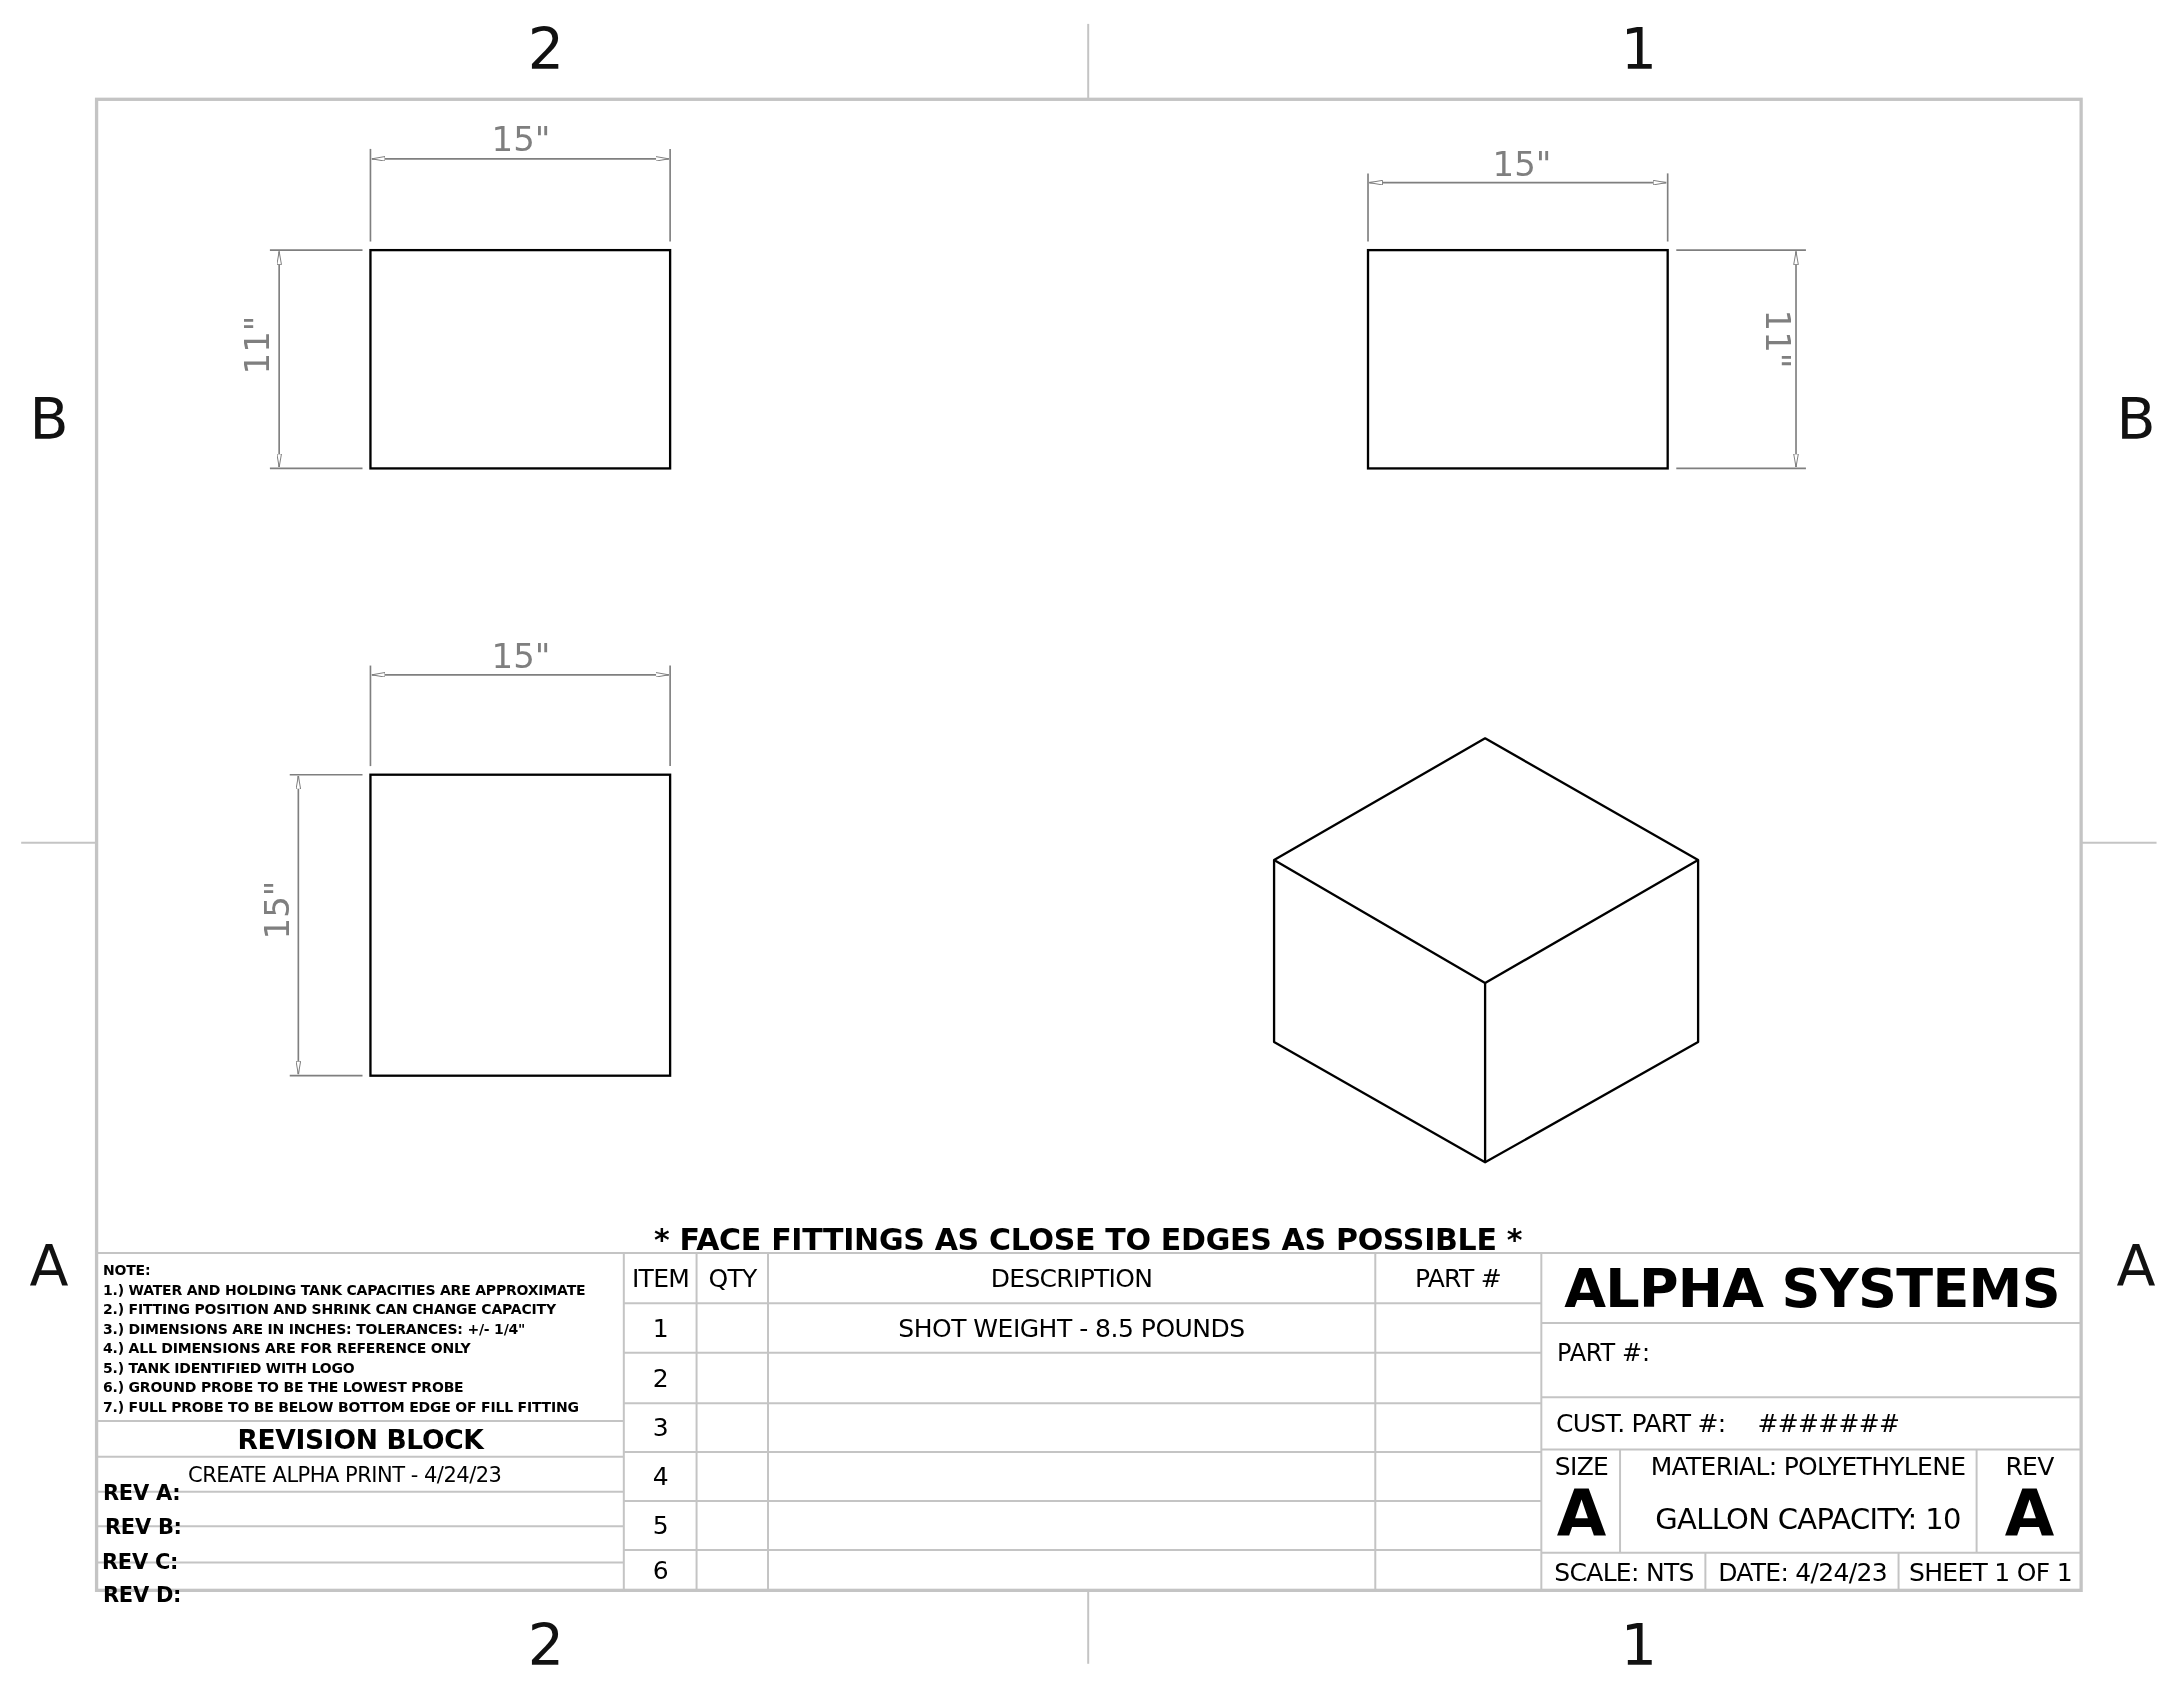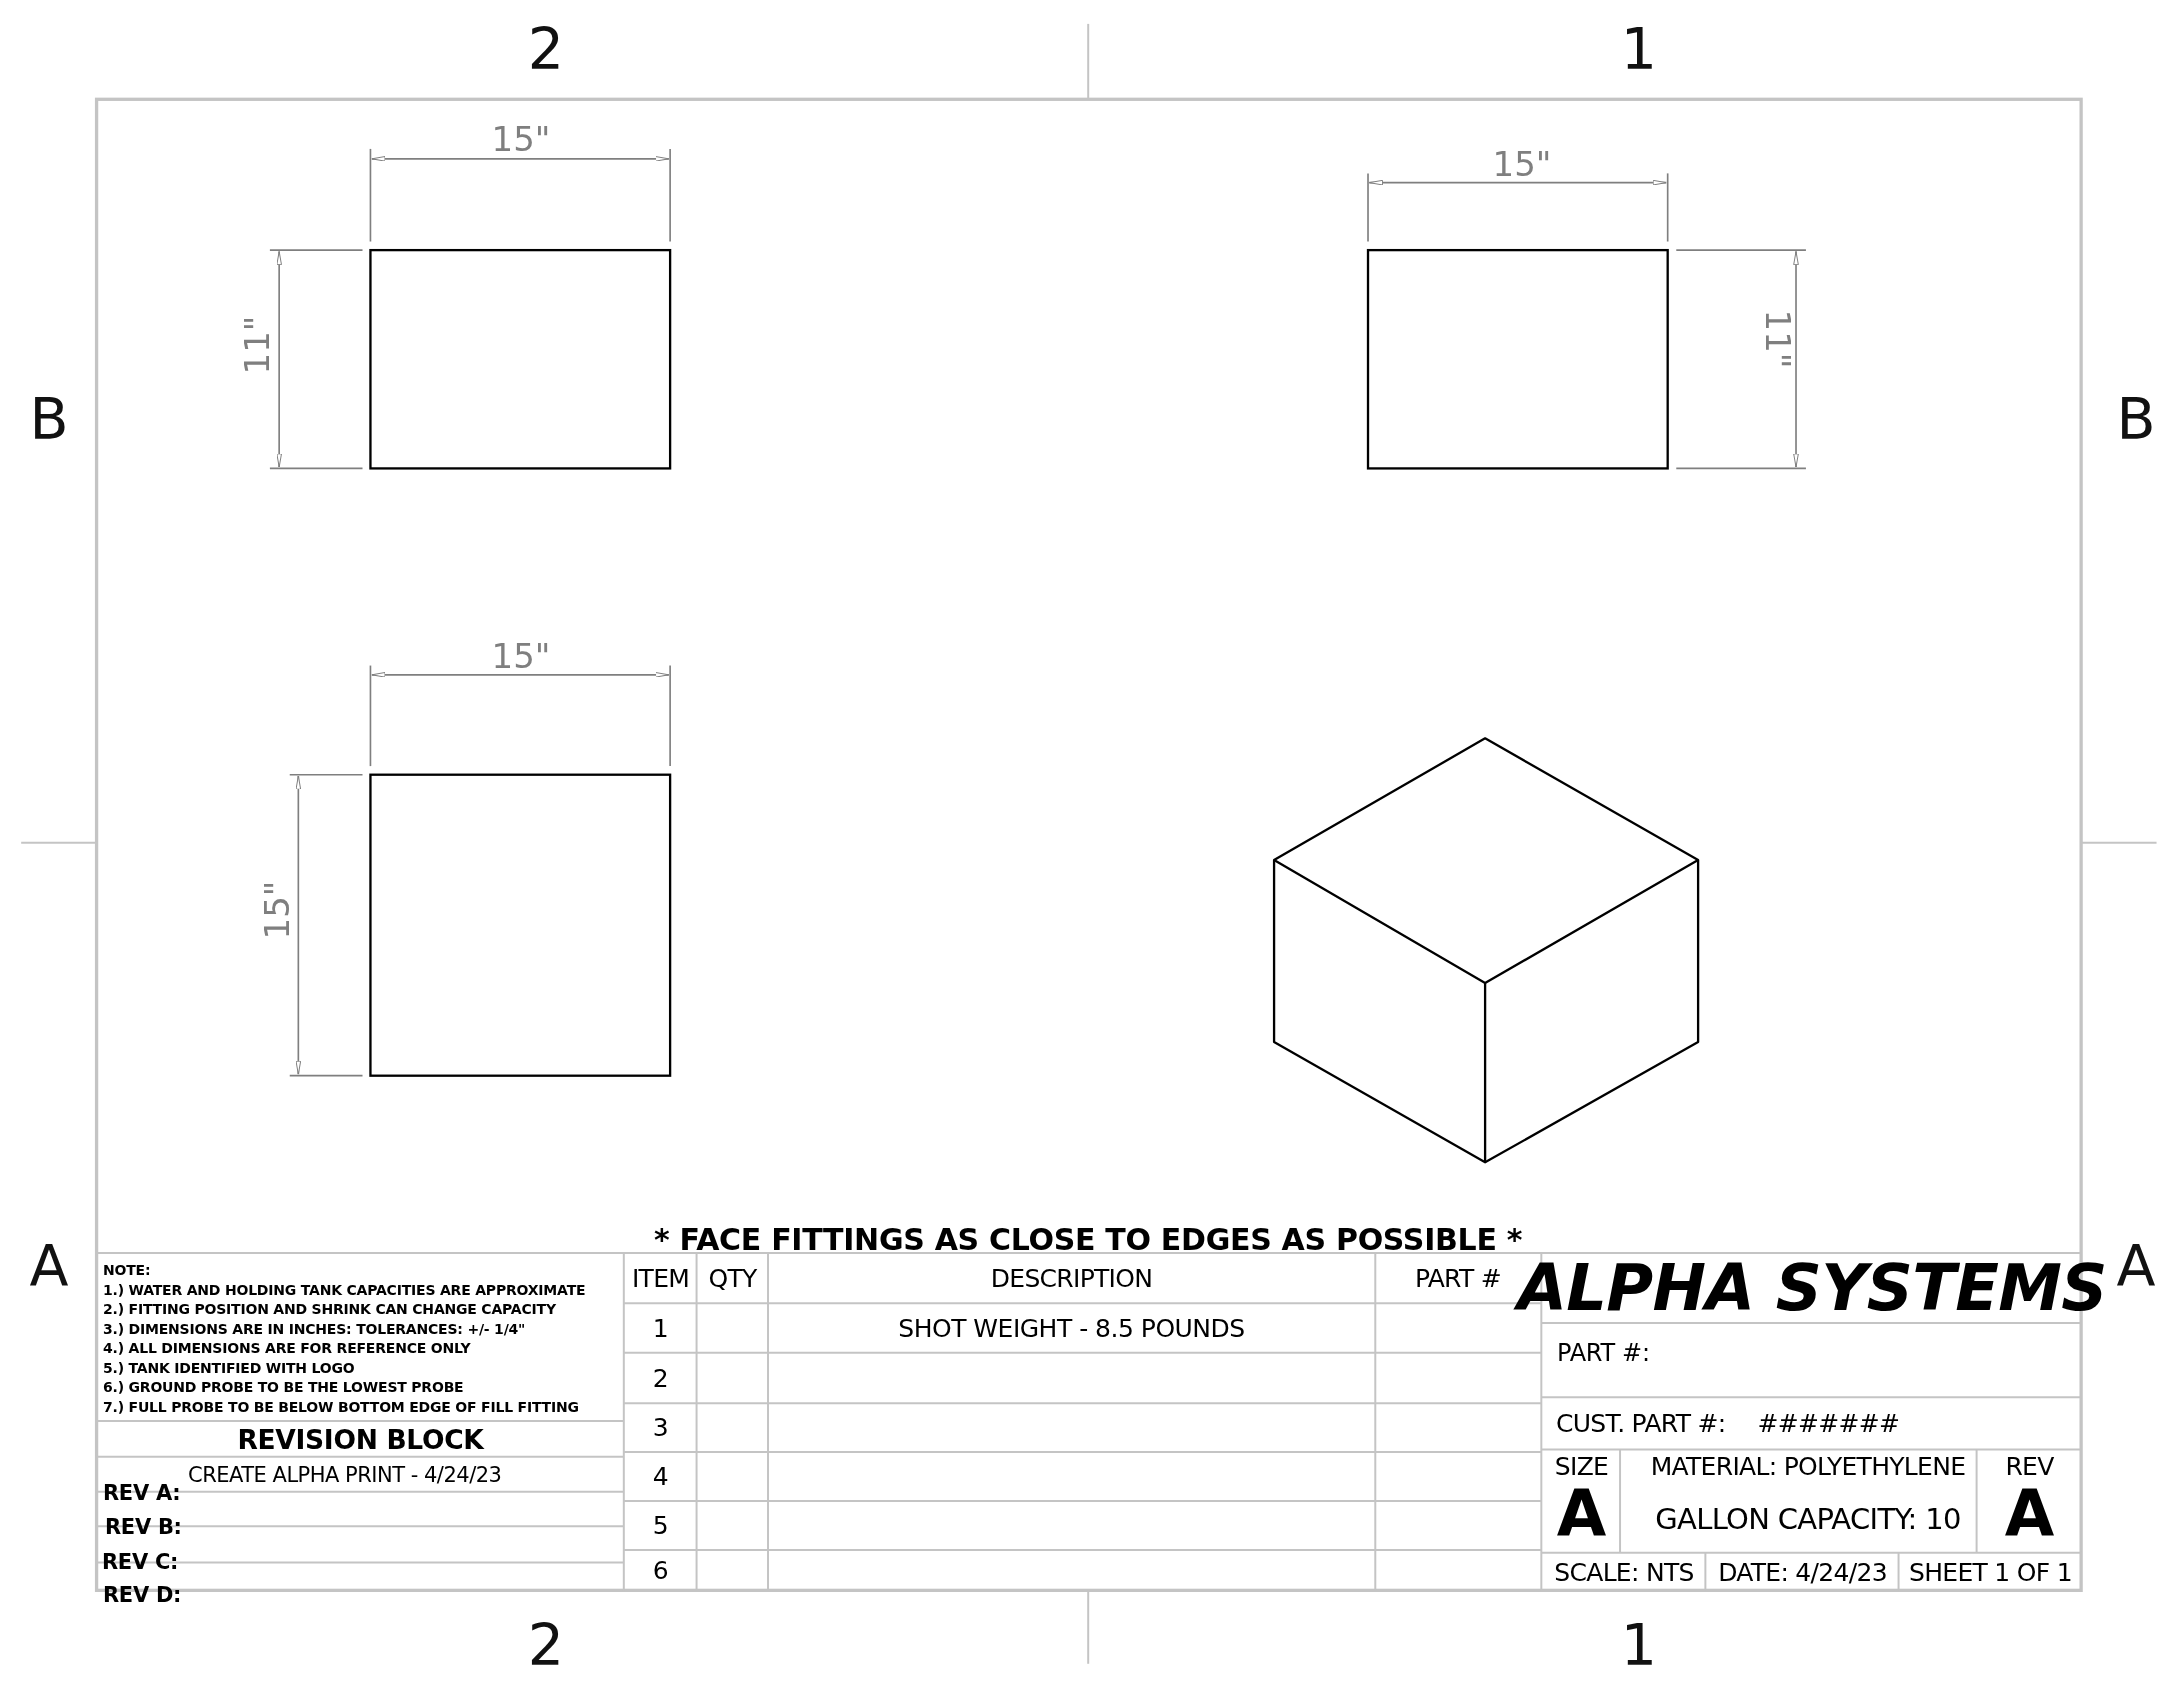--- a/index.html
+++ b/index.html
@@ -17,21 +17,21 @@
   .notes { position: absolute; left: 103px; top: 1261px; width: 516px;
            font-family: "DejaVu Sans", sans-serif; font-weight: bold; font-size: 14px; line-height: 19.5px;
            letter-spacing: -0.2px; white-space: nowrap; }
   .cell { position: absolute; display: flex; align-items: center; white-space: nowrap; }
   .center { justify-content: center; }
   .t-hdr { font-size: 25px; letter-spacing: -0.7px; }
   .t-val { font-size: 25px; letter-spacing: -0.5px; }
   .rev-hdr { font-weight: bold; font-size: 26.5px; letter-spacing: -0.3px; }
   .rev-lbl { font-weight: bold; font-size: 21px; letter-spacing: -0.3px; margin-top: 36px; }
   .rev-val { font-size: 21px; letter-spacing: -0.5px; }
-  .company { font-weight: bold; font-size: 64px; letter-spacing: -0.7px; font-style: italic; }
+  .company { font-weight: bold; font-size: 54px; letter-spacing: -0.7px; }
   .partlbl { font-size: 24px; letter-spacing: -0.3px; }
   .partnum { font-weight: bold; font-size: 61px; letter-spacing: -1.3px; }
   .small { font-size: 25px; letter-spacing: -0.7px; }
   .bigA { font-weight: bold; font-size: 64px; line-height: 1; }
 </style>
 </head>
 <body>
 
 <svg class="sheet" width="2183" height="1687" viewBox="0 0 3300 2550">
   <defs>

